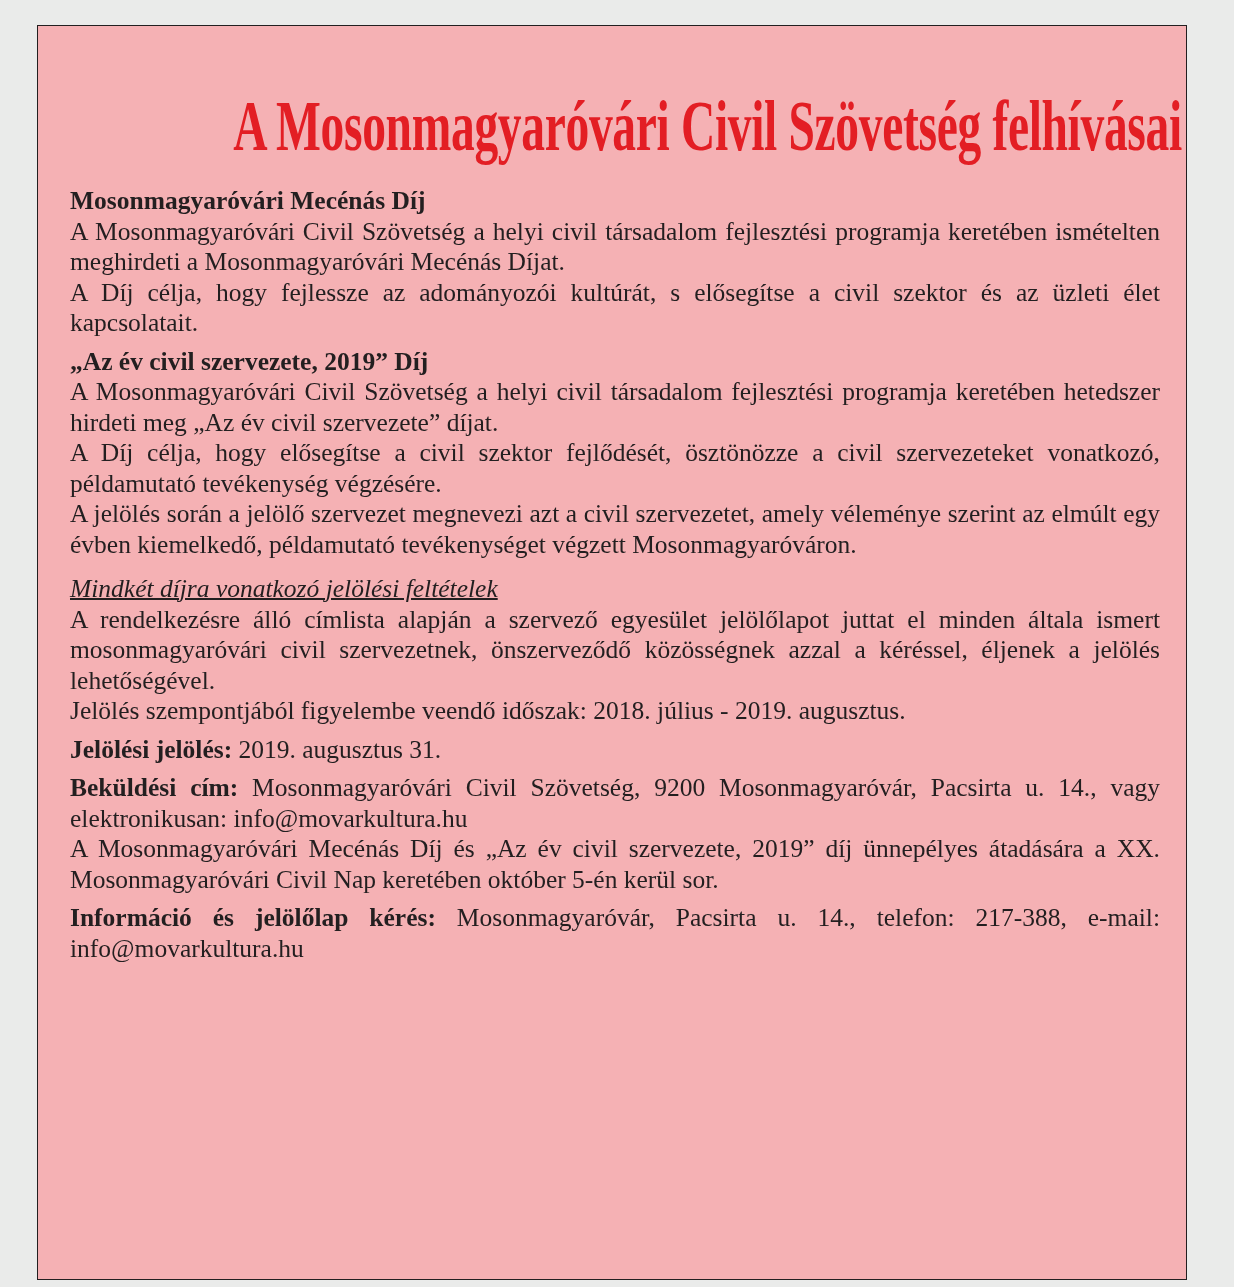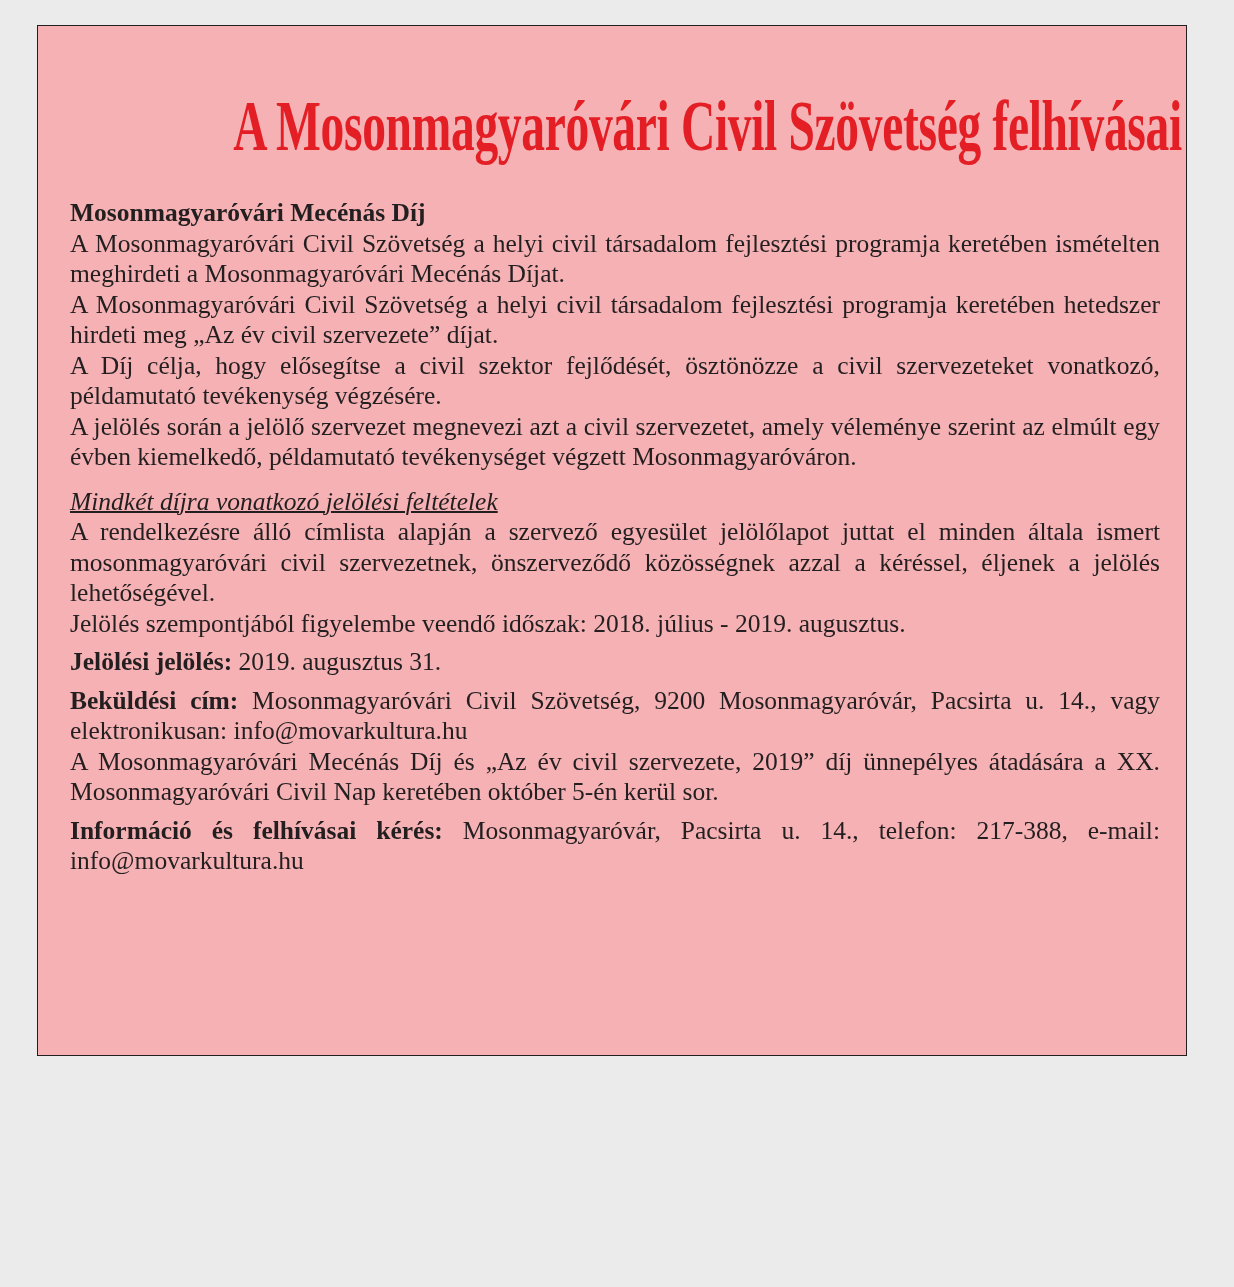--- a/index.html
+++ b/index.html
@@ -5,42 +5,42 @@
   html, body { margin: 0; padding: 0; }
   body {
     width: 1234px; height: 1287px;
     background: #eaebea;
     position: relative;
     overflow: hidden;
   }
   .box {
     position: absolute;
     left: 37px; top: 25px;
-    width: 1150px; height: 1031px;
+    width: 1150px; height: 1255px;
     box-sizing: border-box;
     background: #f5b1b4;
     border: 1.5px solid #231f20;
   }
   .title {
     position: absolute;
     left: 0; top: 60px; width: 100%;
     text-align: center;
     font-family: "Liberation Serif", serif;
     font-weight: bold;
     color: #e31e24;
     font-size: 72px;
     line-height: 80px;
     white-space: nowrap;
     transform: scaleX(0.66);
     transform-origin: center center;
     letter-spacing: -0.5px;
   }
   .content {
     position: absolute;
-    left: 32px; top: 172px;
+    left: 32px; top: 160px;
     width: 1090px;
     font-family: "Liberation Serif", serif;
     color: #231f20;
     font-size: 25.5px;
     line-height: 30.5px;
   }
   .content p { margin: 0; text-align: justify; }
   .content .heading { font-weight: bold; }
   .content .ul { text-decoration: underline; text-decoration-thickness: 1.5px; font-style: italic; }
   .gap-s { margin-top: 8px !important; }
@@ -49,29 +49,31 @@
 </style>
 </head>
 <body>
 
 <div class="box">
   <div class="title">A Mosonmagyaróvári Civil Szövetség felhívásai</div>
 
   <div class="content">
     <p class="heading">Mosonmagyaróvári Mecénás Díj</p>
     <p>A Mosonmagyaróvári Civil Szövetség a helyi civil társadalom fejlesztési programja keretében ismételten meghirdeti a Mosonmagyaróvári Mecénás Díjat.</p>
+    <p>A Díj célja, hogy fejlessze az adományozói kultúrát, s elősegítse a civil szektor és az üzleti élet kapcsolatait.</p>
 
+    <p class="heading gap-s">„Az év civil szervezete, 2019” Díj</p>
     <p>A Mosonmagyaróvári Civil Szövetség a helyi civil társadalom fejlesztési programja keretében hetedszer hirdeti meg „Az év civil szervezete” díjat.</p>
     <p>A Díj célja, hogy elősegítse a civil szektor fejlődését, ösztönözze a civil szervezeteket vonatkozó, példamutató tevékenység végzésére.</p>
     <p>A jelölés során a jelölő szervezet megnevezi azt a civil szervezetet, amely véleménye szerint az elmúlt egy évben kiemelkedő, példamutató tevékenységet végzett Mosonmagyaróváron.</p>
 
     <p class="gap-m"><span class="ul">Mindkét díjra vonatkozó jelölési feltételek</span></p>
     <p>A rendelkezésre álló címlista alapján a szervező egyesület jelölőlapot juttat el minden általa ismert mosonmagyaróvári civil szervezetnek, önszerveződő közösségnek azzal a kéréssel, éljenek a jelölés lehetőségével.</p>
     <p>Jelölés szempontjából figyelembe veendő időszak: 2018. július - 2019. augusztus.</p>
 
     <p class="gap-s"><span class="b">Jelölési jelölés:</span><span> 2019. augusztus 31.</span></p>
 
     <p class="gap-s"><span class="b">Beküldési cím:</span><span> Mosonmagyaróvári Civil Szövetség, 9200 Mosonmagyaróvár, Pacsirta u. 14., vagy elektronikusan: info@movarkultura.hu</span></p>
     <p>A Mosonmagyaróvári Mecénás Díj és „Az év civil szervezete, 2019” díj ünnepélyes átadására a XX. Mosonmagyaróvári Civil Nap keretében október 5-én kerül sor.</p>
 
-    <p class="gap-s"><span class="b">Információ és felhívásai kérés:</span><span> Mosonmagyaróvár, Pacsirta u. 14., telefon: 217-388, e-mail: info@movarkultura.hu</span></p>
+    <p class="gap-s"><span class="b">Információ és jelölőlap kérés:</span><span> Mosonmagyaróvár, Pacsirta u. 14., telefon: 217-388, e-mail: info@movarkultura.hu</span></p>
   </div>
 </div>
 
 </body></html>

